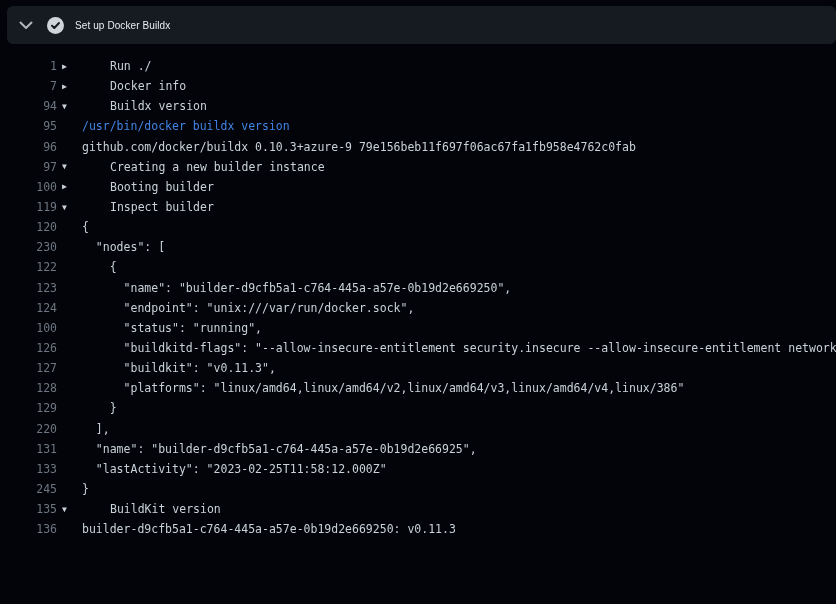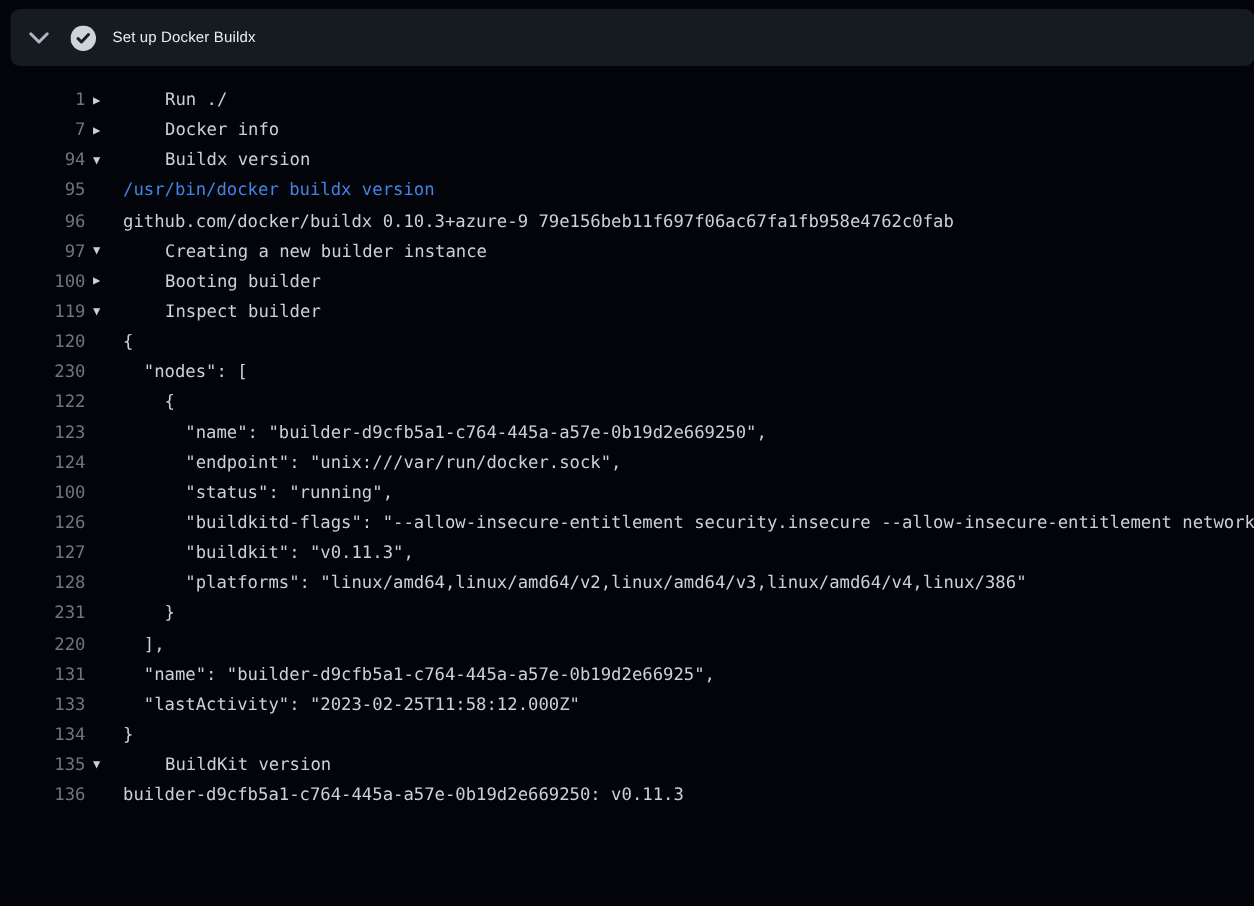--- a/index.html
+++ b/index.html
@@ -90,21 +90,21 @@
       <div class="row group-expanded"><span class="num">119</span><span class="content"><span class="marker">▼</span><span class="group-title">Inspect builder</span></span></div>
       <div class="row output"><span class="num">120</span><span class="content">{</span></div>
       <div class="row output"><span class="num">230</span><span class="content">  "nodes": [</span></div>
       <div class="row output"><span class="num">122</span><span class="content">    {</span></div>
       <div class="row output"><span class="num">123</span><span class="content">      "name": "builder-d9cfb5a1-c764-445a-a57e-0b19d2e669250",</span></div>
       <div class="row output"><span class="num">124</span><span class="content">      "endpoint": "unix:///var/run/docker.sock",</span></div>
       <div class="row output"><span class="num">100</span><span class="content">      "status": "running",</span></div>
       <div class="row output"><span class="num">126</span><span class="content">      "buildkitd-flags": "--allow-insecure-entitlement security.insecure --allow-insecure-entitlement network.host",</span></div>
       <div class="row output"><span class="num">127</span><span class="content">      "buildkit": "v0.11.3",</span></div>
       <div class="row output"><span class="num">128</span><span class="content">      "platforms": "linux/amd64,linux/amd64/v2,linux/amd64/v3,linux/amd64/v4,linux/386"</span></div>
-      <div class="row output"><span class="num">231</span><span class="content">    }</span></div>
+      <div class="row output"><span class="num">129</span><span class="content">    }</span></div>
       <div class="row output"><span class="num">220</span><span class="content">  ],</span></div>
       <div class="row output"><span class="num">131</span><span class="content">  "name": "builder-d9cfb5a1-c764-445a-a57e-0b19d2e66925",</span></div>
       <div class="row output"><span class="num">133</span><span class="content">  "lastActivity": "2023-02-25T11:58:12.000Z"</span></div>
-      <div class="row output"><span class="num">134</span><span class="content">}</span></div>
+      <div class="row output"><span class="num">245</span><span class="content">}</span></div>
       <div class="row group-expanded"><span class="num">135</span><span class="content"><span class="marker">▼</span><span class="group-title">BuildKit version</span></span></div>
       <div class="row output"><span class="num">136</span><span class="content">builder-d9cfb5a1-c764-445a-a57e-0b19d2e669250: v0.11.3</span></div>
     </div>
 </div>
 
 </body></html>

